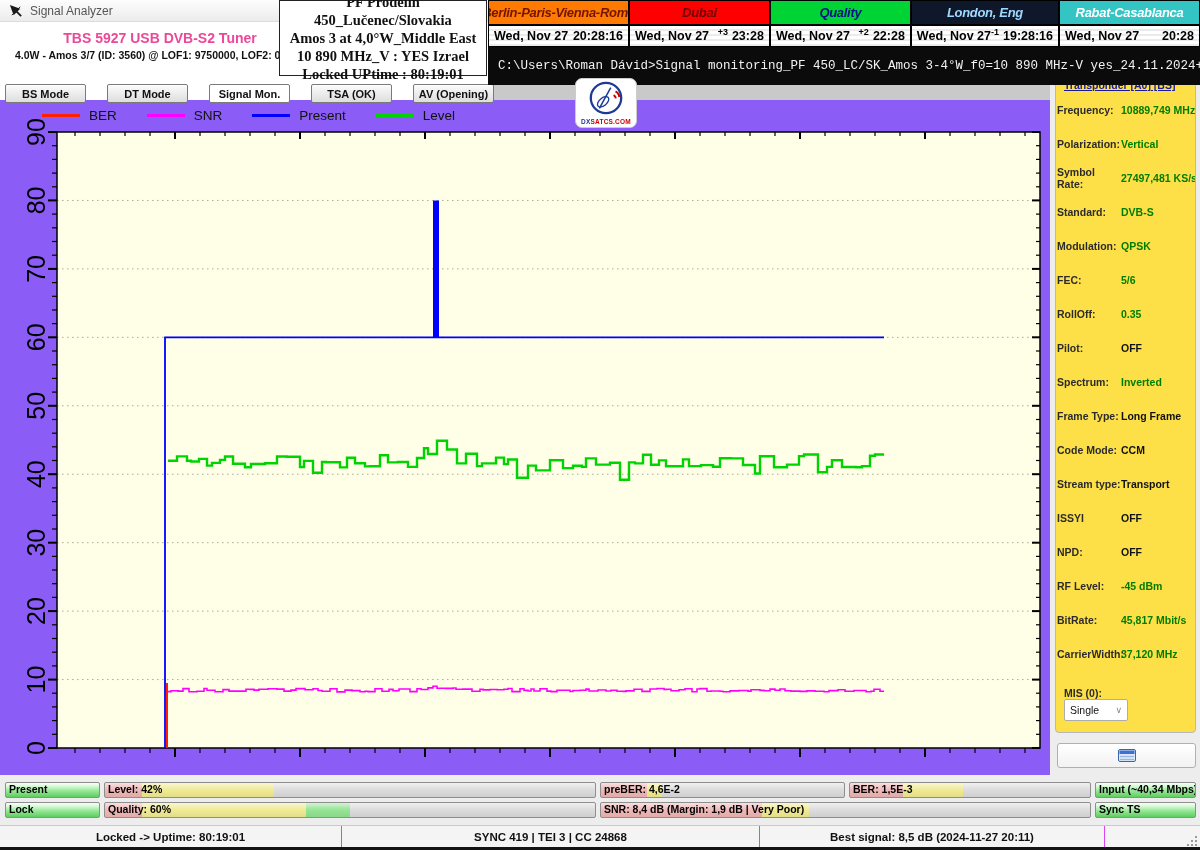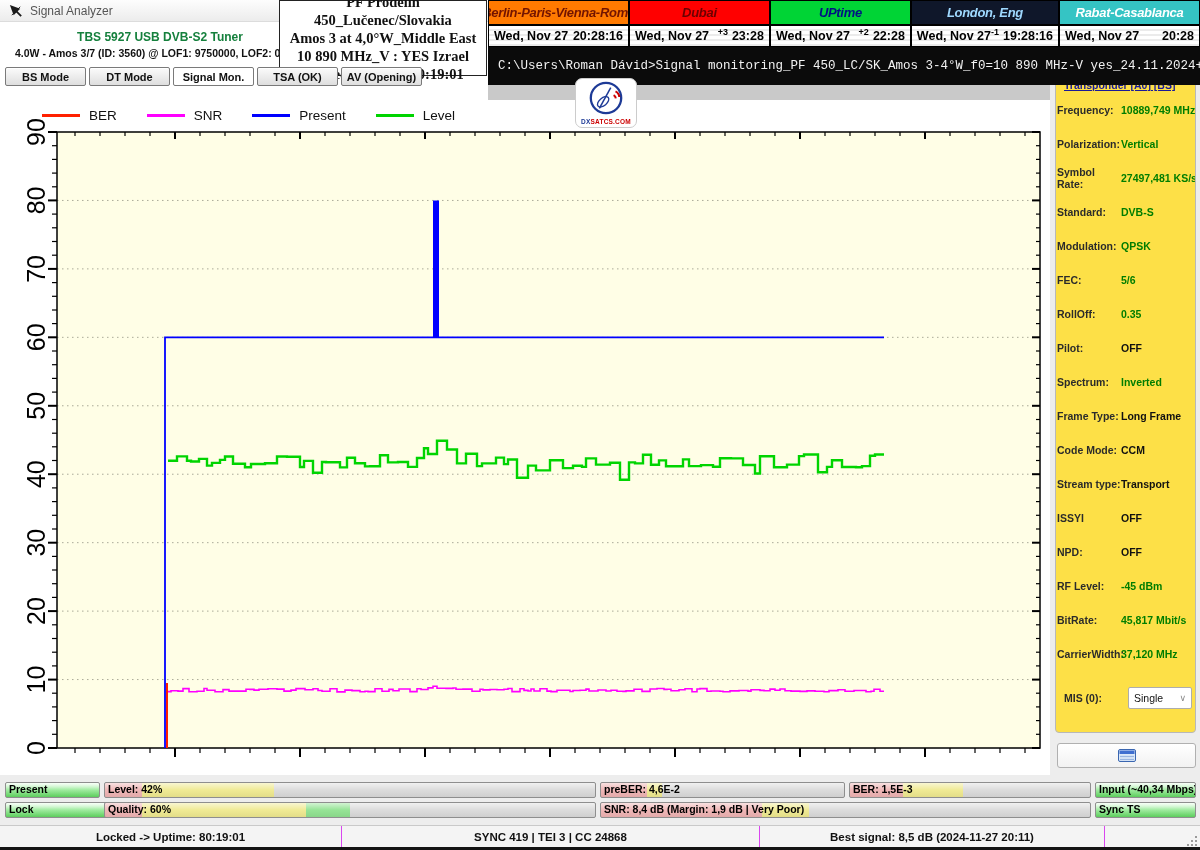--- a/index.html
+++ b/index.html
@@ -5,21 +5,21 @@
   html,body{margin:0;padding:0;}
   .page{position:relative;width:1200px;height:850px;overflow:hidden;background:#ededed;
         font-family:"Liberation Sans",sans-serif;color:#111;}
   
   .left-top{position:absolute;left:0;top:0;width:488px;height:100px;background:#fff;}
   .titlebar{position:absolute;left:0;top:0;width:551px;height:22px;
             background:linear-gradient(#fdfdfd,#ececec);border-bottom:1px solid #dcdcdc;
             display:flex;align-items:center;padding-left:8px;box-sizing:border-box;}
   .app-title{font-size:12px;color:#555;margin-left:7px;}
   .tuner{position:absolute;left:15px;top:30px;width:290px;text-align:center;}
-  .tuner-name{font-size:12px;font-weight:bold;color:#15803d;}
+  .tuner-name{font-size:14px;font-weight:bold;color:#ec4899;}
   .tuner-config{font-size:10.5px;font-weight:600;color:#111;margin-top:3px;white-space:nowrap;}
   
   .serif-box{position:absolute;left:279px;top:0;width:208px;height:76px;background:#fff;
              border:1px solid #222;box-sizing:border-box;display:flex;flex-direction:column;
              justify-content:center;text-align:center;font-family:"Liberation Serif",serif;
              font-weight:bold;font-size:14.5px;line-height:18px;}
   
   .clocks{position:absolute;left:488px;top:0;width:712px;height:47px;background:#000;
           display:grid;grid-template-columns:repeat(5,1fr);grid-template-rows:23px 20px;
           gap:2px;padding:1px;box-sizing:border-box;}
@@ -33,42 +33,42 @@
   
   .console{position:absolute;left:488px;top:47px;width:712px;height:38px;background:#0b0b0b;
            z-index:4;color:#f2f2f2;font-family:"Liberation Mono","DejaVu Sans Mono",monospace;
            font-size:12.5px;display:flex;align-items:center;padding-left:10px;box-sizing:border-box;white-space:pre;}
   
   .logo{position:absolute;left:575px;top:78px;width:62px;height:50px;background:#fff;
         border:1px solid #ccc;border-radius:7px;z-index:6;text-align:center;box-sizing:border-box;}
   .logo-text{font-size:6.5px;font-weight:bold;letter-spacing:.2px;margin-top:-3px;}
   .logo-text .dx{color:#1d3a96;}  .logo-text .rest{color:#cc0000;}
   
-  .tabs{position:absolute;left:5px;top:67px;display:flex;gap:3px;z-index:2;}
+  .tabs{position:absolute;left:5px;top:84px;display:flex;gap:21px;z-index:2;}
   .tab{width:81px;height:19px;box-sizing:border-box;border:1px solid #7a7a7a;border-radius:2px;
        background:linear-gradient(#fbfbfb,#dedede);box-shadow:inset 0 1px 0 #fff;
        font-size:11px;font-weight:bold;color:#111;display:flex;align-items:center;justify-content:center;cursor:default;}
   .tab.active{background:#fff;}
   
   .gray-fill{position:absolute;left:488px;top:85px;width:562px;height:15px;background:#c9c9c9;}
-  .chart{position:absolute;left:0;top:100px;width:1050px;height:675px;background:#ffffff;}
+  .chart{position:absolute;left:0;top:100px;width:1050px;height:675px;background:#8b5cf6;}
   .legend{position:absolute;left:42px;top:8px;display:flex;gap:30px;align-items:center;}
   .legend-item{display:flex;align-items:center;font-size:13.5px;color:#111;}
   .legend-chip{width:38px;height:3px;margin-right:9px;}
   
   .tp-card{position:absolute;left:1055px;top:70px;width:141px;height:663px;background:#fde047;
            border:1px solid #b8b8b8;border-radius:4px;box-sizing:border-box;z-index:1;overflow:hidden;}
   .tp-header{margin:8px 0 0 8px;font-size:10.5px;font-weight:bold;color:#1a1a99;
              text-decoration:underline;white-space:nowrap;}
   .tp-rows{margin-top:2px;}
   .tp-row{display:flex;align-items:center;height:34px;padding-left:1px;}
   .tp-label{width:64px;flex:none;font-size:10.5px;font-weight:bold;color:#2b2b2b;}
   .tp-value{font-size:10.5px;font-weight:bold;color:#111;white-space:nowrap;}
   .tp-value.green{color:#007d00;}
-  .mis-row{display:flex;align-items:center;padding-left:8px;margin-top:16px;}
+  .mis-row{display:flex;padding-left:8px;margin-top:16px;flex-direction:column;}
   .mis-select{width:64px;height:22px;border:1px solid #adadad;border-radius:2px;background:#fff;
               display:flex;align-items:center;justify-content:space-between;padding:0 5px;
               box-sizing:border-box;font-size:10.5px;cursor:default;}
   .mis-chev{color:#888;font-size:9px;}
   .panel-btn{position:absolute;left:1057px;top:743px;width:139px;height:25px;background:linear-gradient(#fff,#f2f2f2);
              border:1px solid #b0b0b0;border-radius:3px;box-sizing:border-box;
              display:flex;align-items:center;justify-content:center;cursor:default;}
   
   .sbar{position:absolute;height:16px;border:1px solid #8e8e8e;border-radius:2px;box-sizing:border-box;
         font-size:10.5px;font-weight:bold;color:#000;line-height:13px;padding-left:3px;
@@ -107,21 +107,21 @@
   <div class="serif-box">
     <div>PF Prodelin 450_Lučenec/Slovakia</div>
     <div>Amos 3 at 4,0°W_Middle East</div>
     <div>10 890 MHz_V : YES Izrael</div>
     <div>Locked UPtime : 80:19:01</div>
   </div>
 
   <div class="clocks" id="clocks">
       <div class="clock-head" style="background: rgb(255, 122, 0); color: rgb(114, 20, 0);">Berlin-Paris-Vienna-Roma</div>
       <div class="clock-head" style="background: rgb(255, 0, 0); color: rgb(107, 0, 0);">Dubai</div>
-      <div class="clock-head" style="background: rgb(0, 212, 53); color: rgb(0, 18, 132);">UPtime</div>
+      <div class="clock-head" style="background: rgb(0, 212, 53); color: rgb(0, 18, 132);">Quality</div>
       <div class="clock-head" style="background: #0f172a; color: rgb(159, 217, 255);">London, Eng</div>
       <div class="clock-head" style="background: rgb(53, 196, 196); color: rgb(255, 255, 255);">Rabat-Casablanca</div>
       <div class="clock-time">
         <span>Wed, Nov 27</span>
         <span class="clock-right">
           <span class="clock-sup"></span>
           <span>20:28:16</span>
         </span>
       </div>
       <div class="clock-time">
@@ -486,21 +486,21 @@
       <line x1="2" y1="10.5" x2="16" y2="10.5" stroke="#9ab6e0" stroke-width="1.3"></line>
     </svg>
   </div>
 
   <div id="bars">
       <div class="sbar" style="left: 5px; top: 782px; width: 95px; background-image: linear-gradient(rgba(255, 255, 255, 0.6), rgba(255, 255, 255, 0.05) 50%, rgba(0, 0, 0, 0.05)), linear-gradient(rgb(234, 253, 234) 0%, rgb(165, 237, 165) 40%, rgb(98, 216, 98) 100%);"><span>Present</span></div>
       <div class="sbar" style="left: 104px; top: 782px; width: 492px; background-image: linear-gradient(rgba(255, 255, 255, 0.6), rgba(255, 255, 255, 0.05) 50%, rgba(0, 0, 0, 0.05)), linear-gradient(to right, rgb(239, 179, 179) 0%, rgb(239, 179, 179) 7.5%, rgb(239, 233, 143) 7.5%, rgb(239, 233, 143) 34.5%, rgb(218, 218, 218) 34.5%, rgb(218, 218, 218) 100%);"><span>Level: 42%</span></div>
       <div class="sbar" style="left: 600px; top: 782px; width: 245px; background-image: linear-gradient(rgba(255, 255, 255, 0.6), rgba(255, 255, 255, 0.05) 50%, rgba(0, 0, 0, 0.05)), linear-gradient(to right, rgb(239, 179, 179) 0%, rgb(239, 179, 179) 19%, rgb(239, 233, 143) 19%, rgb(239, 233, 143) 25%, rgb(218, 218, 218) 25%, rgb(218, 218, 218) 100%);"><span>preBER: 4,6E-2</span></div>
       <div class="sbar" style="left: 849px; top: 782px; width: 242px; background-image: linear-gradient(rgba(255, 255, 255, 0.6), rgba(255, 255, 255, 0.05) 50%, rgba(0, 0, 0, 0.05)), linear-gradient(to right, rgb(239, 179, 179) 0%, rgb(239, 179, 179) 22%, rgb(239, 233, 143) 22%, rgb(239, 233, 143) 47%, rgb(218, 218, 218) 47%, rgb(218, 218, 218) 100%);"><span>BER: 1,5E-3</span></div>
       <div class="sbar" style="left: 1095px; top: 782px; width: 101px; background-image: linear-gradient(rgba(255, 255, 255, 0.6), rgba(255, 255, 255, 0.05) 50%, rgba(0, 0, 0, 0.05)), linear-gradient(rgb(234, 253, 234) 0%, rgb(165, 237, 165) 40%, rgb(98, 216, 98) 100%);"><span>Input (~40,34 Mbps)</span></div>
-      <div class="sbar" style="left: 5px; top: 802px; width: 105px; background-image: linear-gradient(rgba(255, 255, 255, 0.6), rgba(255, 255, 255, 0.05) 50%, rgba(0, 0, 0, 0.05)), linear-gradient(rgb(234, 253, 234) 0%, rgb(165, 237, 165) 40%, rgb(98, 216, 98) 100%);"><span>Lock</span></div>
+      <div class="sbar" style="left: 5px; top: 802px; width: 95px; background-image: linear-gradient(rgba(255, 255, 255, 0.6), rgba(255, 255, 255, 0.05) 50%, rgba(0, 0, 0, 0.05)), linear-gradient(rgb(234, 253, 234) 0%, rgb(165, 237, 165) 40%, rgb(98, 216, 98) 100%);"><span>Lock</span></div>
       <div class="sbar" style="left: 104px; top: 802px; width: 492px; background-image: linear-gradient(rgba(255, 255, 255, 0.6), rgba(255, 255, 255, 0.05) 50%, rgba(0, 0, 0, 0.05)), linear-gradient(to right, rgb(239, 179, 179) 0%, rgb(239, 179, 179) 7.5%, rgb(239, 233, 143) 7.5%, rgb(239, 233, 143) 41%, rgb(144, 226, 144) 41%, rgb(144, 226, 144) 50%, rgb(218, 218, 218) 50%, rgb(218, 218, 218) 100%);"><span>Quality: 60%</span></div>
       <div class="sbar" style="left: 600px; top: 802px; width: 491px; background-image: linear-gradient(rgba(255, 255, 255, 0.6), rgba(255, 255, 255, 0.05) 50%, rgba(0, 0, 0, 0.05)), linear-gradient(to right, rgb(239, 179, 179) 0%, rgb(239, 179, 179) 33%, rgb(239, 233, 143) 33%, rgb(239, 233, 143) 42.5%, rgb(218, 218, 218) 42.5%, rgb(218, 218, 218) 100%);"><span>SNR: 8,4 dB (Margin: 1,9 dB | Very Poor)</span></div>
       <div class="sbar" style="left: 1095px; top: 802px; width: 101px; background-image: linear-gradient(rgba(255, 255, 255, 0.6), rgba(255, 255, 255, 0.05) 50%, rgba(0, 0, 0, 0.05)), linear-gradient(rgb(234, 253, 234) 0%, rgb(165, 237, 165) 40%, rgb(98, 216, 98) 100%);"><span>Sync TS</span></div>
     </div>
 
   <div class="statusbar">
     <div class="status-cell" style="width:342px;">Locked -&gt; Uptime: 80:19:01</div>
     <div class="status-cell" style="width:418px;">SYNC 419 | TEI 3 | CC 24868</div>
     <div class="status-cell" style="width:345px;">Best signal: 8,5 dB (2024-11-27 20:11)</div>
   </div>

